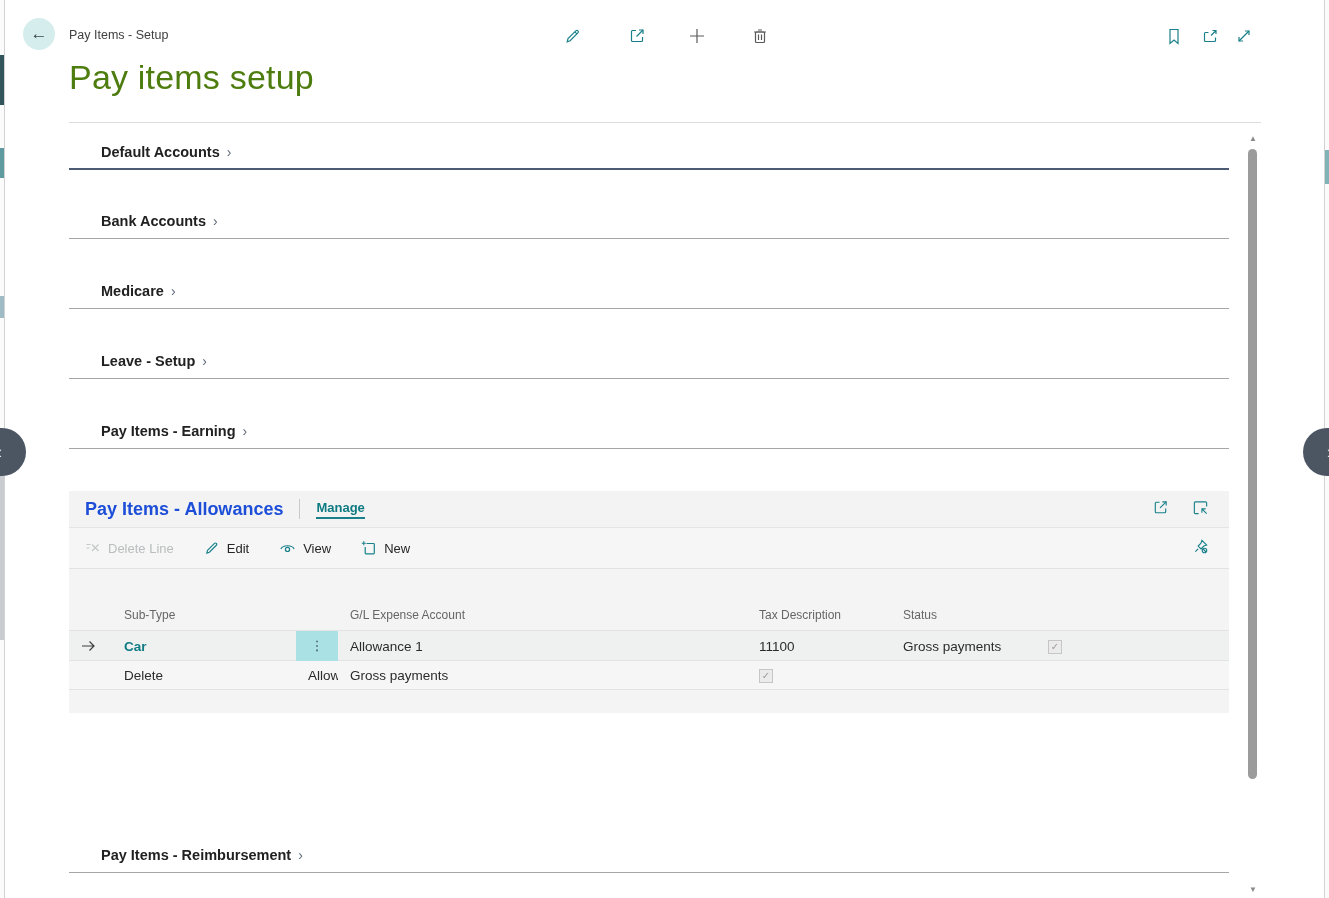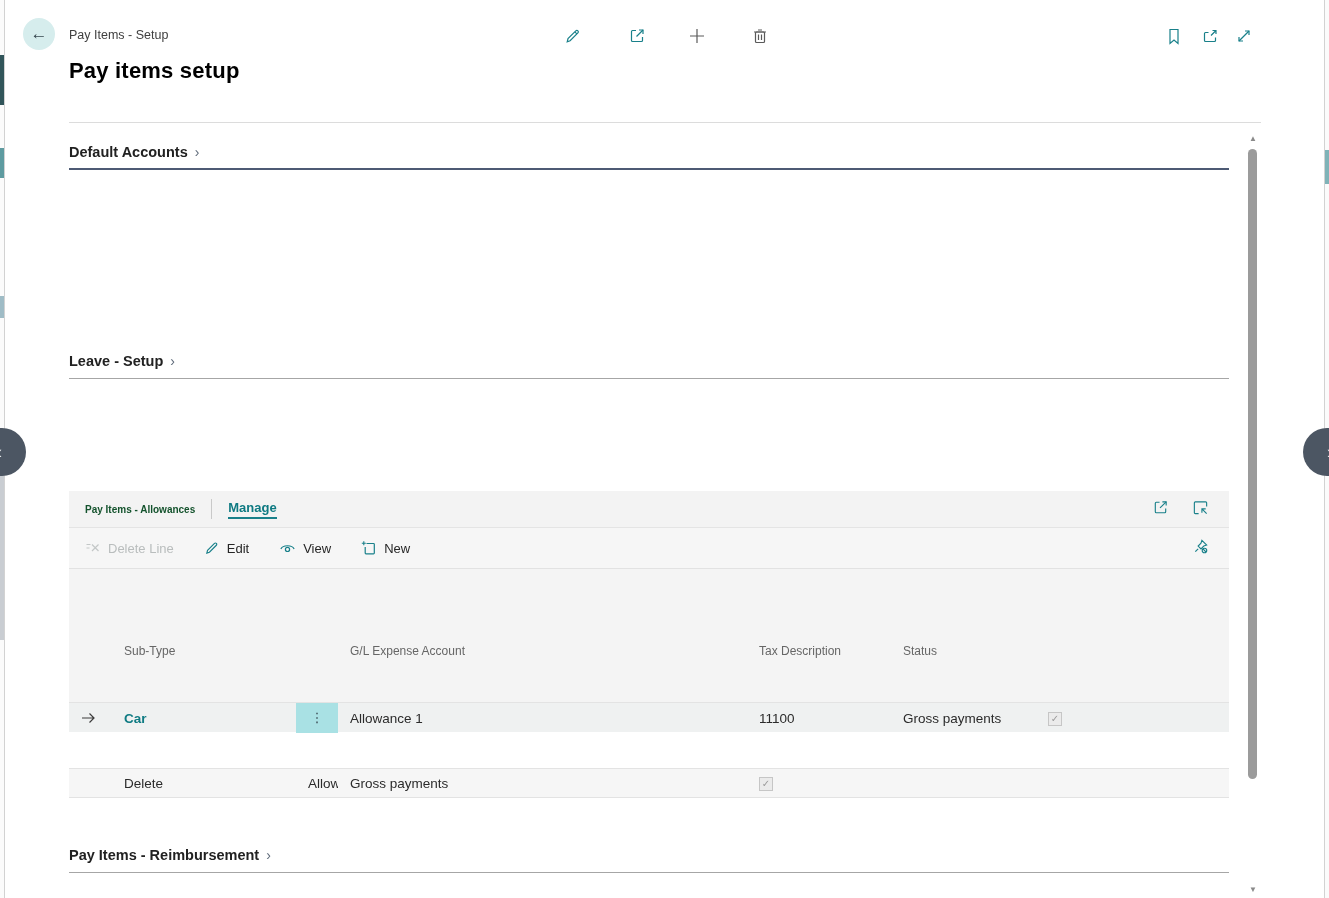--- a/index.html
+++ b/index.html
@@ -23,53 +23,53 @@
               text-align:center; cursor:pointer; }
   .breadcrumb { position:absolute; left:64px; top:28px; font-size:12.5px; color:#404040; }
 
   .icon-btn { position:absolute; width:28px; height:28px; border:none; background:transparent;
               display:flex; align-items:center; justify-content:center; cursor:pointer; padding:0; }
   .icon-teal { color:#19808a; }
   .icon-gray { color:#5a5a5a; }
   .icon-btn svg { display:block; }
 
   
-  .page-title { position:absolute; left:64px; top:58px; font-size:22px; font-weight:700;
-                color:#000000; letter-spacing:0.2px; }
+  .page-title { position:absolute; left:64px; top:58px; font-size:34px; font-weight:400;
+                color:#4d7c0f; letter-spacing:0.2px; }
   .title-divider { position:absolute; left:64px; top:122px; width:1192px; height:1px; background:#dcdcdc; }
 
   
   .fasttab { position:absolute; left:64px; width:1160px; height:27px; cursor:pointer;
              border-bottom:1px solid #a6a6a6; }
   .fasttab.focused { border-bottom:2px solid #4d5a74; }
-  .fasttab .lbl { font-size:14.5px; font-weight:700; color:#212121; }
+  .fasttab .lbl { font-size:14.5px; font-weight:700; color:#212121;margin-left:32px; }
   .fasttab .chev { font-size:14px; color:#5f6b7a; margin-left:7px; font-weight:400; }
 
   
   .card { position:absolute; left:64px; top:491px; width:1160px; height:222px; background:#f4f4f4; }
   .card-header { height:36px; display:flex; align-items:center; padding:0 16px; background:#f3f3f3; }
-  .card-title { font-size:10px; font-weight:700; color:#14532d; }
+  .card-title { font-size:18px; font-weight:700; color:#1d4ed8; }
   .vsep { width:1px; height:20px; background:#c9c9c9; margin:0 16px; }
   .manage-link { font-size:13px; font-weight:600; color:#0e7a82; text-decoration:none;
                  border-bottom:2px solid #19808a; padding-bottom:2px; cursor:pointer; }
   .card-header .spacer, .card-toolbar .spacer { flex:1; }
   .card-hicon { width:26px; height:26px; border:none; background:transparent; color:#19808a;
                 display:flex; align-items:center; justify-content:center; cursor:pointer; margin-left:14px; padding:0;}
 
   .card-toolbar { height:42px; display:flex; align-items:center; padding:0 16px; gap:30px;
                   background:#f6f6f6; border-top:1px solid #e4e4e4; border-bottom:1px solid #e2e2e2; }
   .tb-item { display:flex; align-items:center; gap:7px; border:none; background:transparent;
              font-size:13px; color:#262626; cursor:pointer; padding:0; font-family:inherit; }
   .tb-item .tb-ic { color:#19808a; display:flex; }
   .tb-item.disabled { color:#b9bdbd; cursor:default;text-align:right; }
   .tb-item.disabled .tb-ic { color:#c3c7c7; }
 
   .grid { padding-top:31px; }
   .grid-row { display:grid; grid-template-columns:38px 189px 42px 409px 144px 145px 1fr;
-              height:30px; align-items:center;margin-top:36px; }
+              height:30px; align-items:center; }
   .grid-row.head { height:30px; }
   .grid-row.head .cell { font-size:12px; color:#666666; font-weight:400; }
   .cell { font-size:13.5px; color:#2b2b2b; white-space:nowrap; overflow:hidden; }
   .cell.pad { padding-left:12px; }
   .cell.subtype { padding-left:17px; }
   .data-row { border-top:1px solid #e3e3e3; background:#f6f6f6; }
   .data-row:last-of-type { border-bottom:1px solid #e3e3e3; }
   .data-row.selected { background:#eff1f1; }
   .data-row.selected .subtype { color:#0f7b83;font-weight:bold; }
   .rowmark { color:#3d3d3d; display:flex; justify-content:center; align-items:center; }
@@ -174,22 +174,31 @@
         </svg>
       </span>
     </button>
 
     <h1 class="page-title">Pay items setup</h1>
     <div class="title-divider"></div>
 
     <div class="fasttab focused" style="top:143px;">
       <span class="lbl">Default Accounts</span><span class="chev">›</span>
     </div>
+    <div class="fasttab" style="top:212px;">
+      <span class="lbl">Bank Accounts</span><span class="chev">›</span>
+    </div>
+    <div class="fasttab" style="top:282px;">
+      <span class="lbl">Medicare</span><span class="chev">›</span>
+    </div>
     <div class="fasttab" style="top:352px;">
       <span class="lbl">Leave - Setup</span><span class="chev">›</span>
+    </div>
+    <div class="fasttab" style="top:422px;">
+      <span class="lbl">Pay Items - Earning</span><span class="chev">›</span>
     </div>
 
     <section class="card">
       <div class="card-header">
         <span class="card-title">Pay Items - Allowances</span>
         <span class="vsep"></span>
         <a class="manage-link">Manage</a>
         <span class="spacer"></span>
         <button class="card-hicon">
           <span>

